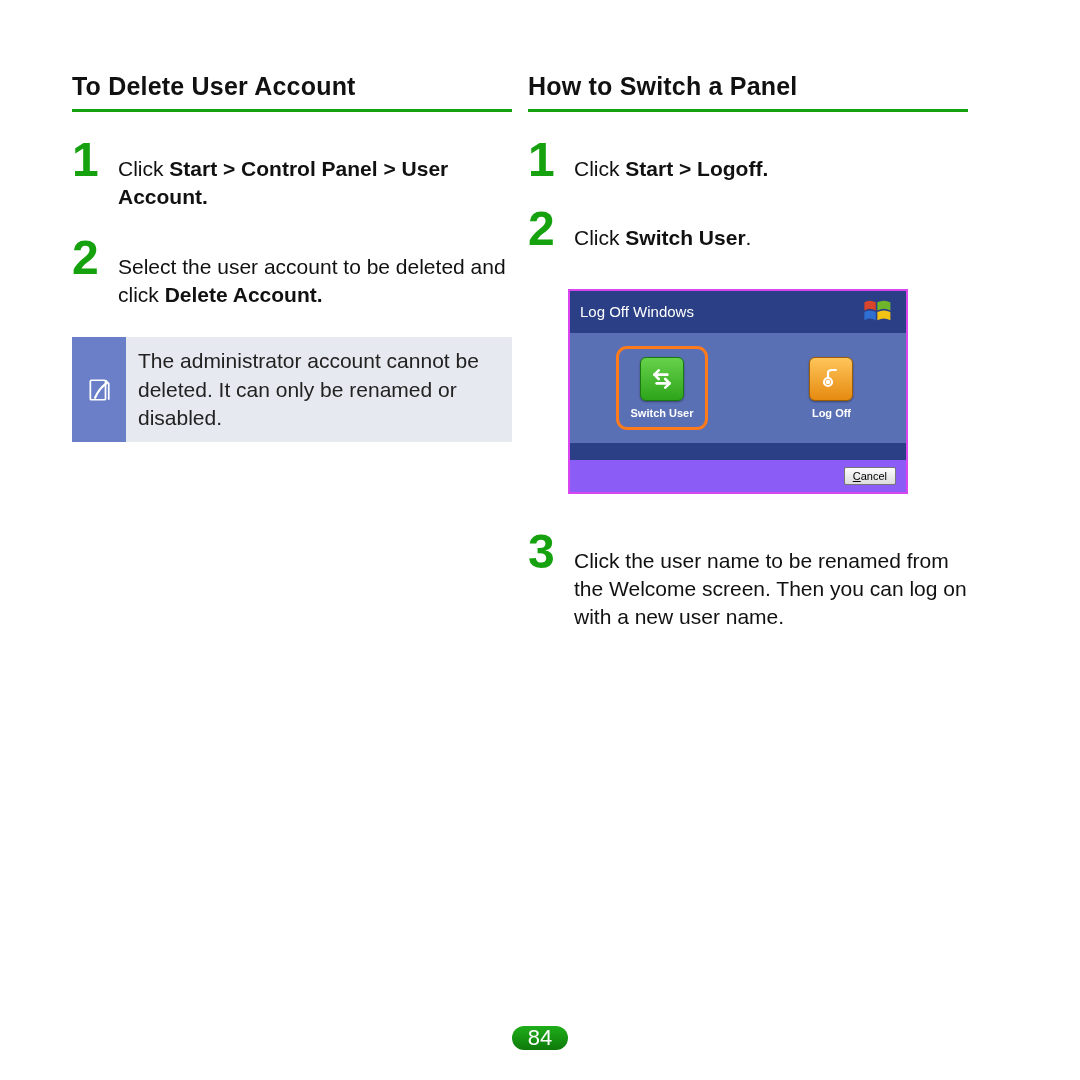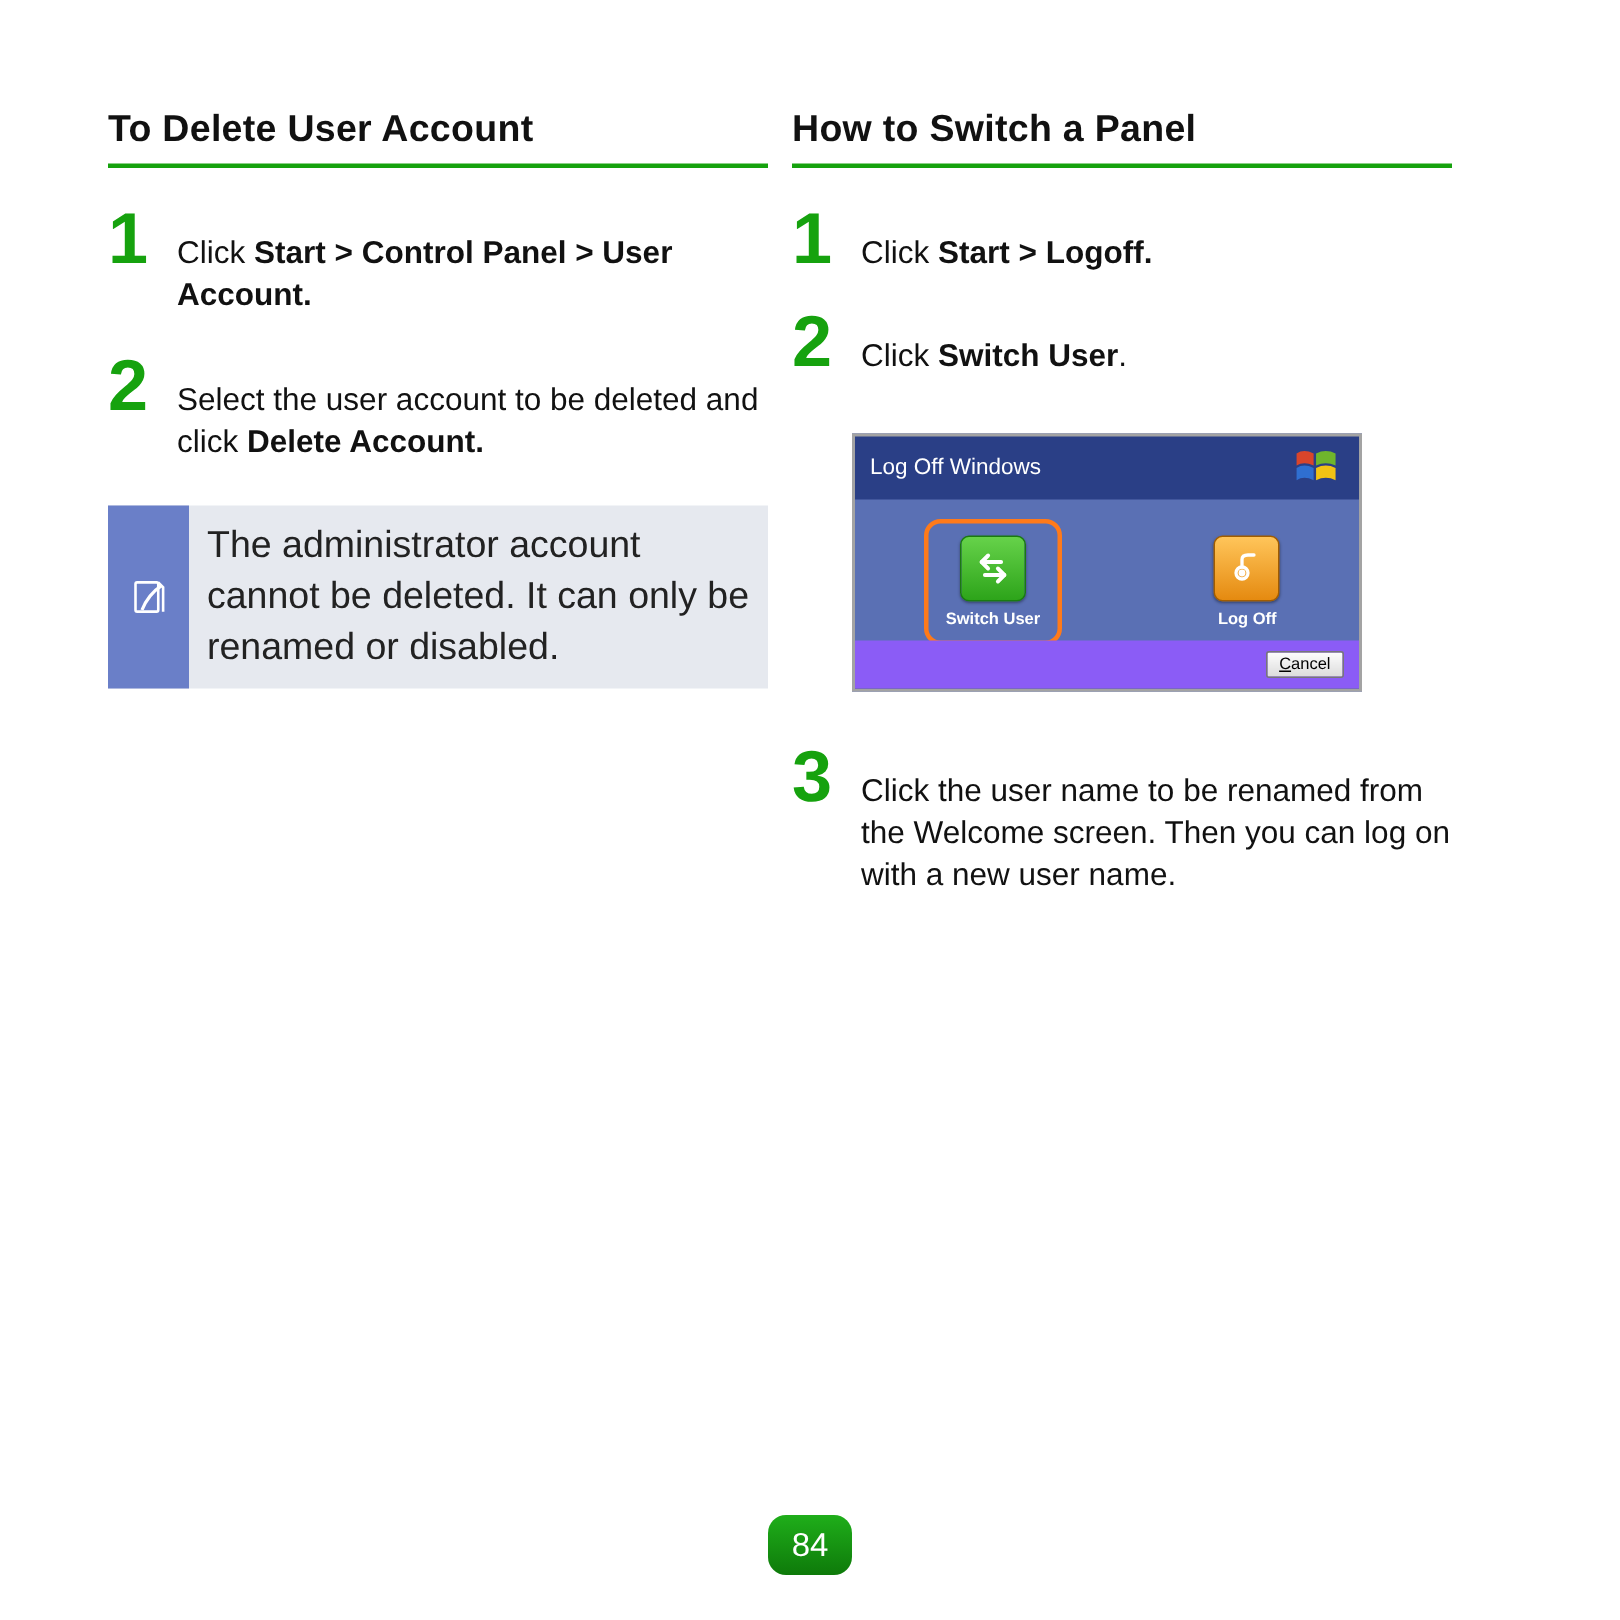--- a/index.html
+++ b/index.html
@@ -7,37 +7,37 @@
   .page { width: 1080px; height: 1080px; position: relative; padding: 72px 68px 0 72px; }
   .cols { display: flex; gap: 16px; }
   .col { width: 440px; }
   .heading { font-size: 25px; font-weight: bold; color: #111; padding-bottom: 8px; border-bottom: 3px solid #16a20e; margin-bottom: 30px; letter-spacing: 0.2px; }
   .step { display: flex; align-items: flex-start; margin-bottom: 28px; }
   .stepnum { font-size: 48px; font-weight: bold; color: #16a20e; line-height: 0.9; width: 40px; margin-right: 6px; margin-top: -4px; }
   .steptext { font-size: 21px; line-height: 1.35; color: #111; flex: 1; padding-top: 2px; margin-top: 11px; }
   .steptext b { font-weight: bold; }
   .notebox { display: flex; background: #e6e9ef; margin-top: 12px; }
   .notebox .icon { width: 54px; background: #6a7fc8; display: flex; align-items: center; justify-content: center; }
-  .notebox .txt { font-size: 25px; line-height: 1.35; color: #222; padding: 10px 12px; flex: 1; }
+  .notebox .txt { font-size: 21px; line-height: 1.35; color: #222; padding: 10px 12px; flex: 1; }
 
-  .logoff-window { width: 340px; height: 172px; background: #2a3f86; border: 2px solid #a3a3a3; margin-left: 40px; position: relative; font-family: Tahoma, Arial, sans-serif; margin-top: 36px; }
+  .logoff-window { width: 340px; height: 205px; background: #2a3f86; border: 2px solid #d946ef; margin-left: 40px; position: relative; font-family: Tahoma, Arial, sans-serif; margin-top: 36px; }
   .logoff-title { display: flex; align-items: center; justify-content: space-between; padding: 8px 10px; color: #fff; font-size: 15px; }
   .flag { width: 34px; height: 26px; position: relative; }
   .mid { background: #5a70b4; height: 110px; display: flex; align-items: center; justify-content: center; gap: 60px; }
   .btnwrap { display:flex; flex-direction:column; align-items:center;padding-left:48px; }
   .btnwrap.sel { outline: 3px solid #ff7a1a; outline-offset: 4px; border-radius: 4px; padding: 4px 8px; }
   .sqbtn { width: 44px; height: 44px; border-radius: 6px; display:flex; align-items:center; justify-content:center; box-shadow: 0 1px 2px rgba(0,0,0,.4); }
   .sqbtn.green { background: linear-gradient(#66d24a,#2da41a); border:1px solid #1a7a10; }
   .sqbtn.orange { background: linear-gradient(#ffc55a,#e58a10); border:1px solid #a05c00; }
   .btnlabel { color:#fff; font-size:11px; margin-top:6px; font-weight: bold; }
   .footer { position:absolute; bottom:0; left:0; right:0; height:32px; background:#8b5cf6; display:flex; justify-content:flex-end; align-items:center; padding-right:10px; }
   .cancelbtn { background: linear-gradient(#fdfdfd,#dcdcdc); border:1px solid #777; font-size:11px; padding:2px 8px; border-radius:2px; font-family: Tahoma, Arial, sans-serif; }
   .cancelbtn .u { text-decoration: underline; }
 
-  .pagenum { position:absolute; bottom:30px; left:50%; transform:translateX(-50%); width:56px; height:40px; border-radius:12px; background: linear-gradient(#1fae1a,#0e7a0a); display:flex; align-items:center; justify-content:center; color:#fff; font-size:22px; font-weight: normal; }
+  .pagenum { position:absolute; bottom:30px; left:50%; transform:translateX(-50%); width:56px; height:24px; border-radius:12px; background: linear-gradient(#1fae1a,#0e7a0a); display:flex; align-items:center; justify-content:center; color:#fff; font-size:22px; font-weight: normal; }
 </style>
 </head>
 <body>
 
 <div class="page">
   <div class="cols">
 
     <div class="col">
       <div class="heading">To Delete User Account</div>
 

